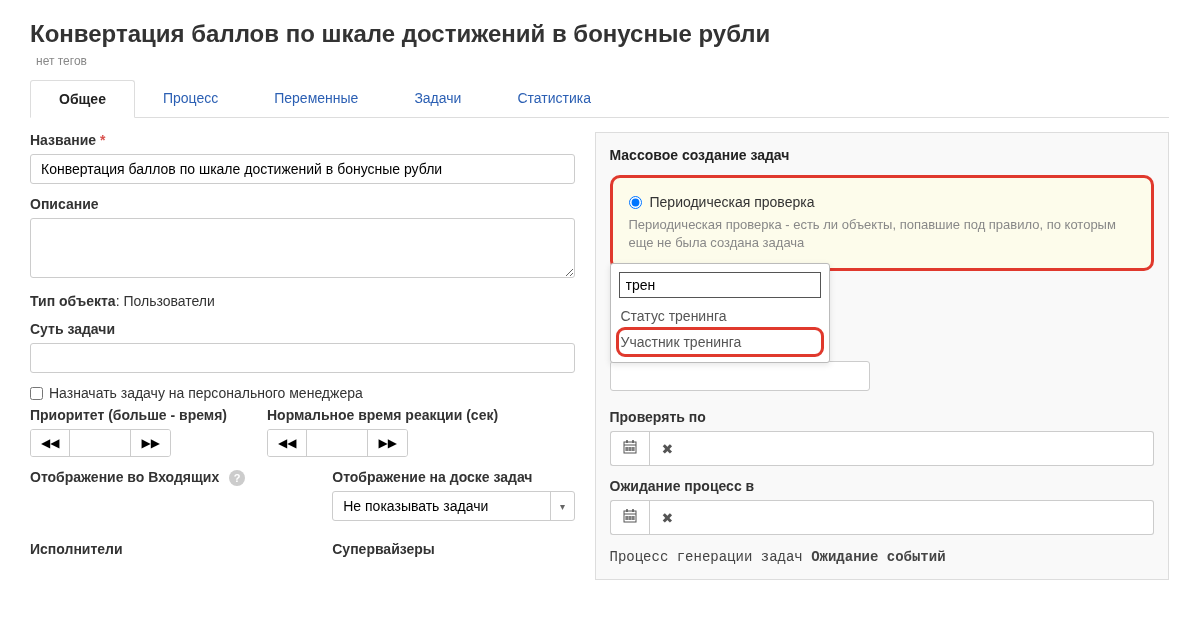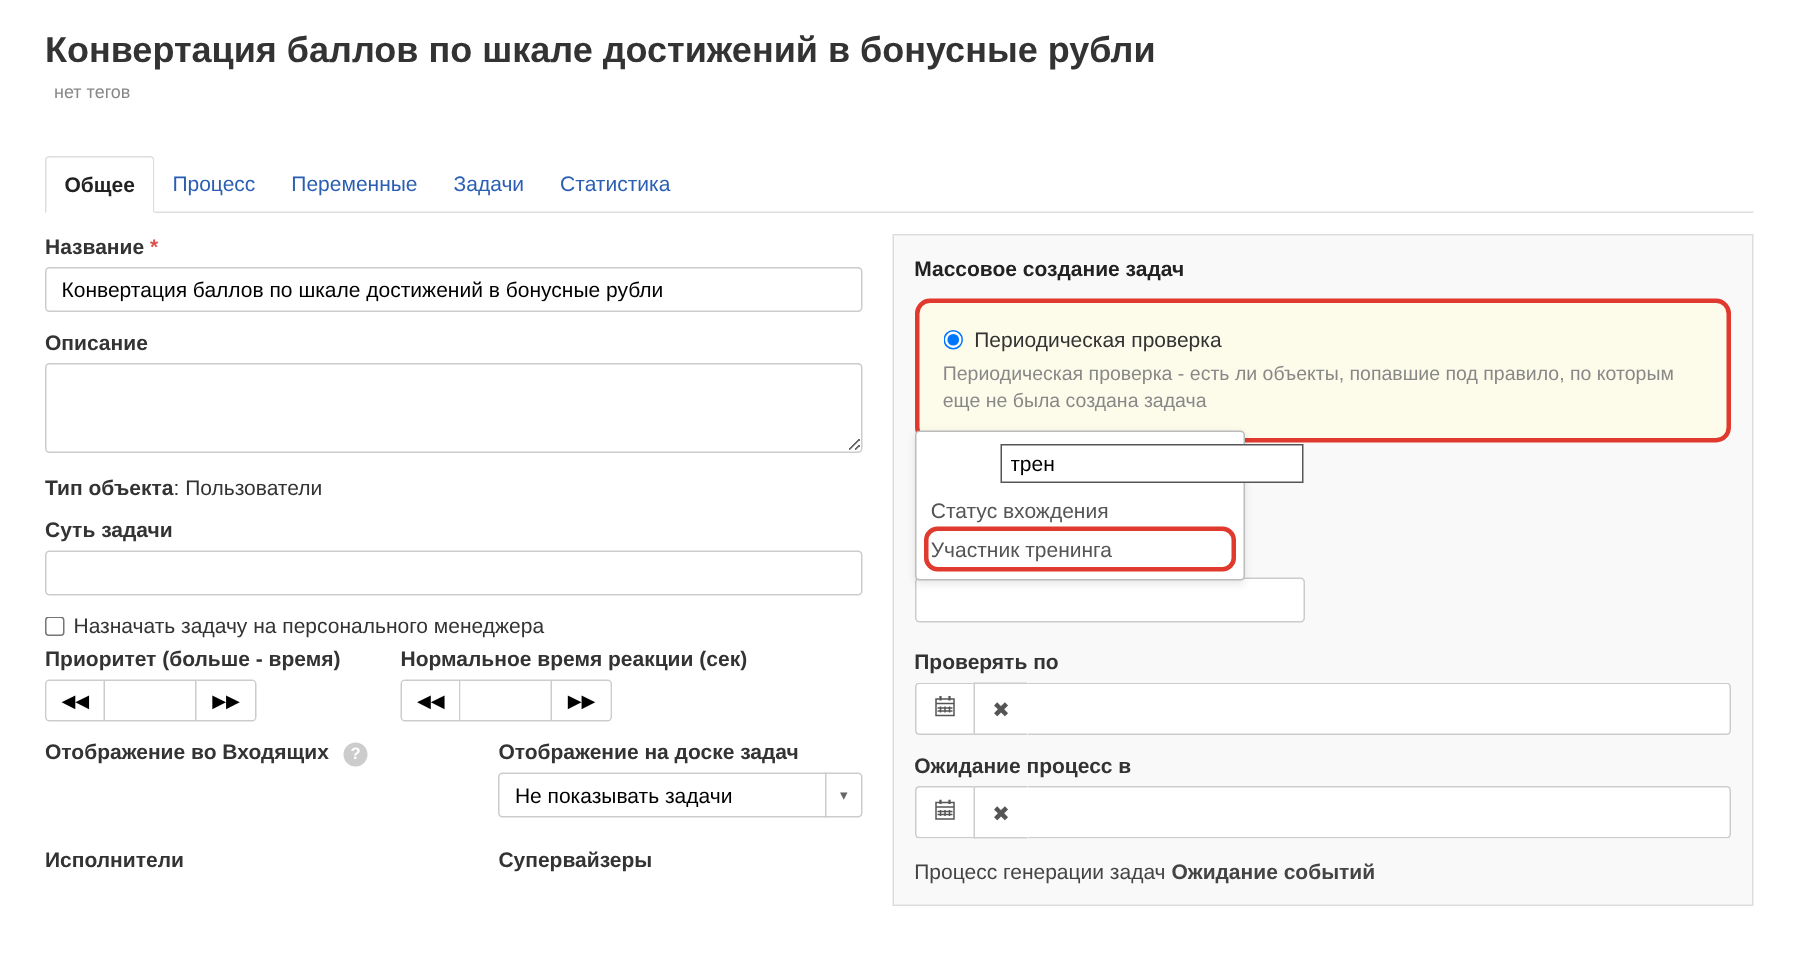--- a/index.html
+++ b/index.html
@@ -1,21 +1,21 @@
 <!DOCTYPE html>
 <html><head>
 <meta charset="utf-8">
 <style>
   * { box-sizing: border-box; margin: 0; padding: 0; }
   body { font-family: Arial, Helvetica, sans-serif; font-size: 14px; color: #333; background: #fff; width: 1199px; }
   .pad { padding: 20px 30px; }
   h1 { font-size: 24px; font-weight: bold; margin-bottom: 6px; }
   .tags { color: #888; font-size: 12px; margin-left: 6px; margin-bottom: 12px; }
   .tabs { display: flex; border-bottom: 1px solid #ddd; }
-  .tab { padding: 10px 12px; cursor: pointer; color: #2b5fb3; margin-top: 24px; }
+  .tab { padding: 10px 28px; cursor: pointer; color: #2b5fb3; }
   .tab.active { font-weight: bold; color: #222; border: 1px solid #ddd; border-bottom: 1px solid #fff; margin-bottom: -1px; border-radius: 3px 3px 0 0; background: #fff; }
   .main-row { display: flex; gap: 20px; margin-top: 14px; }
   .left { flex: 1; }
   .right { flex: 1; border: 1px solid #ddd; background: #f9f9f9; padding: 14px; }
   .form-group { margin-bottom: 12px; }
   .form-label { font-weight: bold; margin-bottom: 6px; display: block; }
   .required { color: #d9534f; }
   input.form-control, textarea.form-control, select.form-control {
     width: 100%; padding: 6px 10px; border: 1px solid #ccc; border-radius: 3px;
     font-size: 14px; background: #fff; font-family: inherit;
@@ -32,30 +32,30 @@
   .select-wrap::after { content: "▾"; position: absolute; right: 0; top: 0; bottom: 0; width: 24px; display: flex; align-items: center; justify-content: center; border-left: 1px solid #ccc; pointer-events: none; color: #666; font-size: 10px; }
   .help-icon { display: inline-block; width: 16px; height: 16px; border-radius: 50%; background: #ccc; color: #fff; text-align: center; line-height: 16px; font-size: 11px; margin-left: 6px; }
   .panel-title { font-weight: bold; margin-bottom: 12px; color: #222; }
   .highlight-box { border: 3px solid #e0392d; border-radius: 10px; padding: 16px; background: #fdfceb; margin-bottom: 14px; }
   .radio-row { display: flex; align-items: center; gap: 8px; margin-bottom: 6px; }
   .hint { color: #888; font-size: 13px; line-height: 1.4; }
   .dropdown-btn-wrap { border: 3px solid #e0392d; border-radius: 8px; display: inline-block; margin-bottom: 10px; }
   .dropdown-btn { background: #fff; border: 1px solid #aaa; border-radius: 3px; padding: 6px 12px; cursor: pointer; font-size: 14px; }
   .dropdown-btn .caret { font-size: 10px; margin-left: 4px; }
   .dropdown-panel { background: #fff; border: 1px solid #bbb; border-radius: 3px; width: 220px; padding: 8px; box-shadow: 0 2px 6px rgba(0,0,0,0.1); position: relative; z-index: 10; }
-  .dropdown-panel input { width: 100%; padding: 4px 6px; border: 1px solid #555; font-size: 14px; margin-bottom: 6px; margin-left: 48px; }
+  .dropdown-panel input { width: 100%; padding: 4px 6px; border: 1px solid #555; font-size: 14px; margin-bottom: 6px; }
   .dropdown-item { padding: 4px 2px; color: #555; cursor: pointer; }
   .dropdown-item.highlighted { outline: 3px solid #e0392d; border-radius: 6px; margin-top: 2px; }
   .icon-btn { background: #fff; border: 1px solid #ccc; padding: 8px 12px; cursor: pointer; font-size: 14px; color: #555; }
   .icon-btn:first-child { border-radius: 3px 0 0 3px; border-right: none; }
   .icon-btn:last-child { border-radius: 0 3px 3px 0; }
   .date-row { display: flex; align-items: stretch; }
   .date-row .icon-btn:nth-child(2) { border-radius: 0; border-right: none; }
   .date-row input { flex: 1; border: 1px solid #ccc; border-left: none; border-radius: 0 3px 3px 0; padding: 6px; }
-  .status-line { margin-top: 14px; color: #444; }
+  .status-line { margin-top: 14px; color: #444; font-family: Liberation Mono, monospace; }
   .status-line b { font-weight: bold; }
   .behind-dropdown { margin-top: -90px; padding-top: 98px; }
 </style>
 </head>
 <body>
 
 <div class="pad">
   <h1>Конвертация баллов по шкале достижений в бонусные рубли</h1>
   <div class="tags">нет тегов</div>
 
@@ -157,21 +157,21 @@
         <div class="dropdown-btn-wrap">
           <button class="dropdown-btn">
             <span>Добавить условие</span>
             <span class="caret">▼</span>
           </button>
         </div>
 
         <div style="position:relative">
           <div class="dropdown-panel" style="position:absolute; top:0; left:0;">
             <input value="трен" style="">
-            <div class="dropdown-item">Статус вхождения</div>
+            <div class="dropdown-item">Статус тренинга</div>
             <div class="dropdown-item highlighted">Участник тренинга</div>
           </div>
           <div class="behind-dropdown">
             <input class="form-control" style="width: 260px;">
           </div>
         </div>
       </div>
 
       <div class="form-group" style="margin-top:18px">
         <label class="form-label">Проверять по</label>

